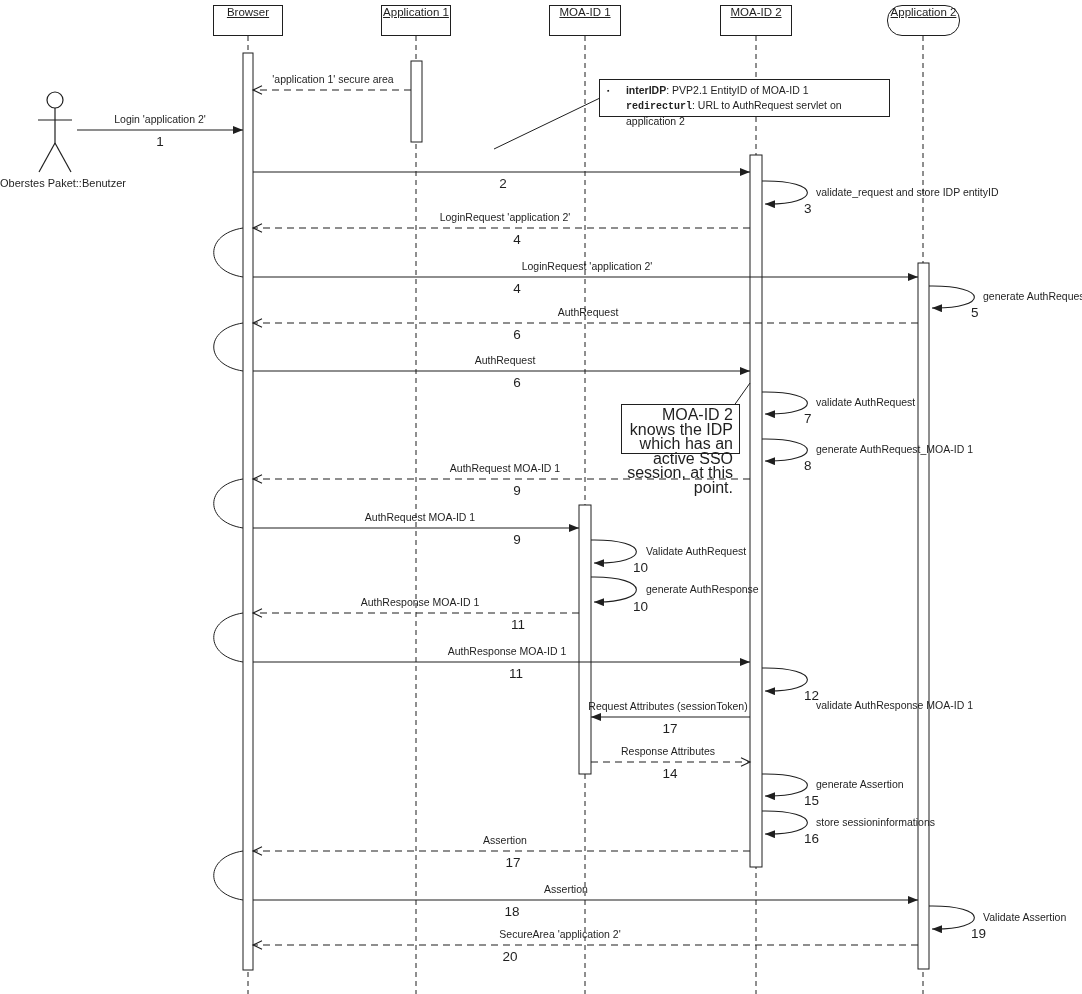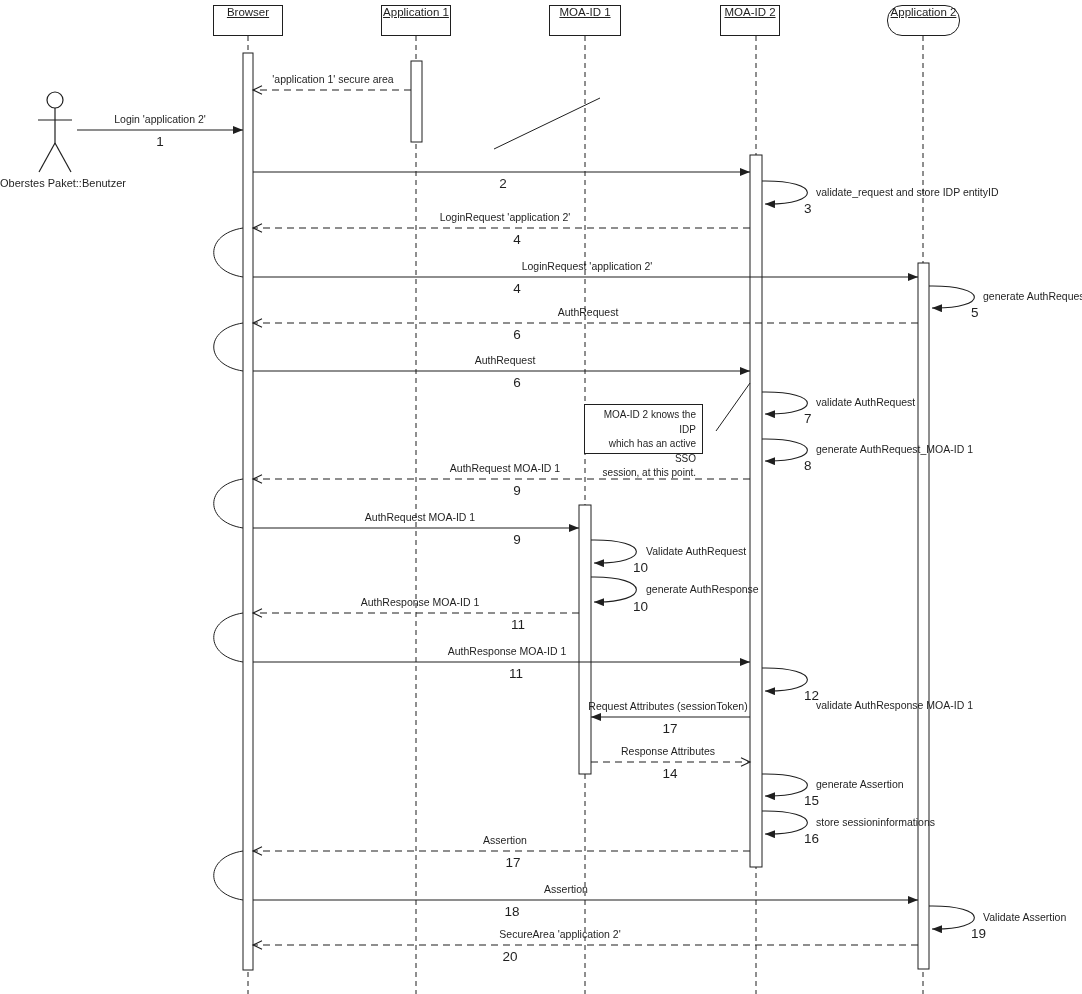--- a/index.html
+++ b/index.html
@@ -17,21 +17,21 @@
   .msg-label{position:absolute;font-size:10.5px;white-space:nowrap;transform:translateX(-50%);}
   .self-label{position:absolute;font-size:10.5px;white-space:nowrap;}
   .msg-num{position:absolute;font-size:13.5px;white-space:nowrap;transform:translateX(-50%);}
   .self-num{position:absolute;font-size:13.5px;white-space:nowrap;}
   .actor-label{position:absolute;left:0px;top:177px;width:114px;text-align:center;font-size:11px;white-space:nowrap;}
   .note{position:absolute;box-sizing:border-box;border:1px solid #1f1f1f;background:#ffffff;font-size:10.5px;line-height:15px;}
   .note1{left:599px;top:79px;width:291px;height:38px;display:flex;padding-top:3px;}
   .note1 .bullet{width:20px;padding-left:7px;font-size:7px;line-height:15px;}
   .note1 b{font-weight:bold;}
   .note1 .mono{font-family:"Liberation Mono", monospace;font-size:10px;}
-  .note2{left:584px;top:404px;width:119px;height:50px;text-align:right;padding:3px 6px 0 0;font-size:10px;line-height:14.5px;}
+  .note2{left:621px;top:404px;width:119px;height:50px;text-align:right;padding:3px 6px 0 0;font-size:16px;line-height:14.5px;}
 </style>
 </head>
 <body>
 
 <div class="canvas">
 
   <svg id="diagram-svg" width="1082" height="994" viewBox="0 0 1082 994">
     <defs>
       <marker id="arrFill" markerUnits="userSpaceOnUse" markerWidth="11" markerHeight="9" refX="10" refY="4" orient="auto">
         <path d="M0,0 L10,4 L0,8 Z" fill="#1f1f1f"></path>
@@ -95,30 +95,37 @@
   <div id="head-layer">
       <div class="head-box" style="left: 213px; top: 5px; width: 70px; height: 31px;">
         <span>Browser</span>
       </div>
       <div class="head-box" style="left: 381px; top: 5px; width: 70px; height: 31px;">
         <span>Application 1</span>
       </div>
       <div class="head-box" style="left: 549px; top: 5px; width: 72px; height: 31px;">
         <span>MOA-ID 1</span>
       </div>
-      <div class="head-box" style="left: 720px; top: 5px; width: 60px; height: 31px;">
+      <div class="head-box" style="left: 720px; top: 5px; width: 72px; height: 31px;">
         <span>MOA-ID 2</span>
       </div>
       <div class="head-box" style="left: 887px; top: 5px; width: 73px; height: 31px; border-radius: 15px;">
         <span>Application 2</span>
       </div>
     </div>
 
   <div class="actor-label">Oberstes Paket::Benutzer</div>
 
+  <div class="note note1">
+    <span class="bullet">▪</span>
+    <div class="note1-text">
+      <div><b>interIDP</b><span>: PVP2.1 EntityID of MOA-ID 1</span></div>
+      <div><b class="mono">redirecturl</b><span>: URL to AuthRequest servlet on application 2</span></div>
+    </div>
+  </div>
 
   <div class="note note2">
     <div>MOA-ID 2 knows the IDP</div>
     <div>which has an active SSO</div>
     <div>session, at this point.</div>
   </div>
 
   <div id="label-layer">
       <span class="msg-label" style="left: 333px; top: 73px;">'application 1' secure area</span>
       <span class="msg-label" style="left: 160px; top: 113px;">Login 'application 2'</span>

